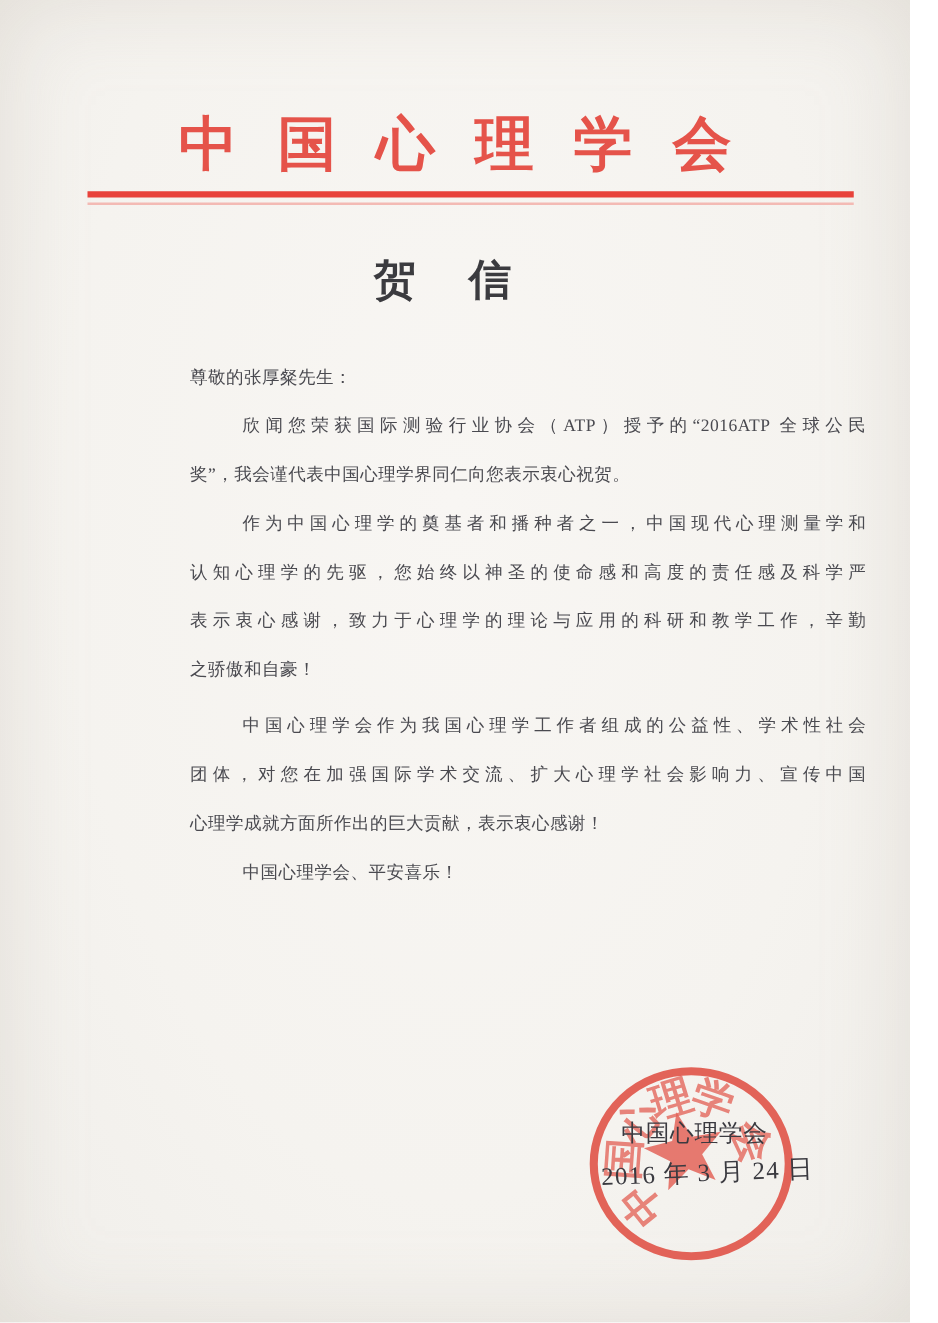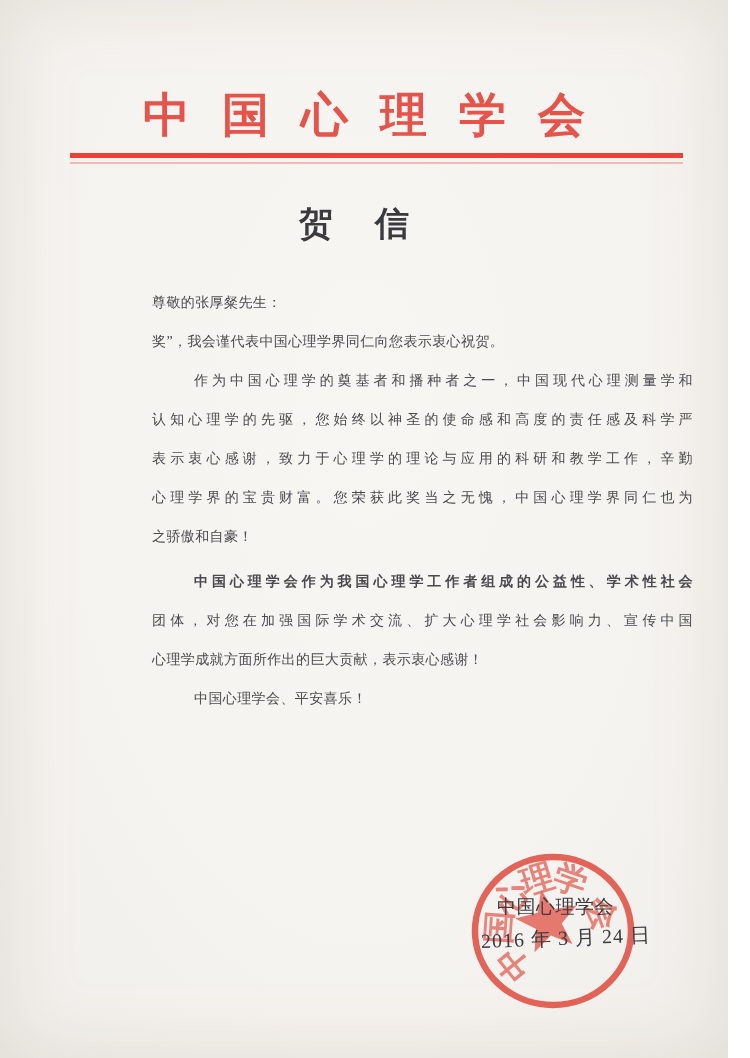--- a/index.html
+++ b/index.html
@@ -37,21 +37,21 @@
     margin:0;height:39px;line-height:39px;
     letter-spacing:0.4px;
     white-space:nowrap;
   }
   .body-block p.fill{
     white-space:normal;
     text-align:justify;
     text-align-last:justify;
   }
   .body-block p.indent{text-indent:42px;}
-  .body-block p.sp-before{margin-top:6px;font-weight:bold;}
+  .body-block p.sp-before{margin-top:6px;}
   .sig-name{
     position:absolute;top:894px;left:497px;
     font-size:19px;color:#3a3a40;letter-spacing:0.5px;
     white-space:nowrap;z-index:3;
   }
   .sig-date{
     position:absolute;top:928px;left:481px;
     font-size:20px;color:#3a3a40;letter-spacing:1px;
     transform:rotate(-2.2deg);transform-origin:left center;
     white-space:nowrap;z-index:3;
@@ -68,25 +68,25 @@
 <div class="page">
 
   <div class="letterhead">中国心理学会</div>
   <div class="rule-thick"></div>
   <div class="rule-thin"></div>
 
   <div class="letter-title">贺信</div>
 
   <div class="body-block">
     <p>尊敬的张厚粲先生：</p>
+    <p class="indent fill">欣闻您荣获国际测验行业协会（ATP）授予的“2016ATP 全球公民</p>
     <p>奖”，我会谨代表中国心理学界同仁向您表示衷心祝贺。</p>
     <p class="indent fill">作为中国心理学的奠基者和播种者之一，中国现代心理测量学和</p>
     <p class="fill">认知心理学的先驱，您始终以神圣的使命感和高度的责任感及科学严</p>
     <p class="fill">表示衷心感谢，致力于心理学的理论与应用的科研和教学工作，辛勤</p>
-    <p class="fill">心理学界的宝贵财富。您荣获此奖当之无愧，中国心理学界同仁也为</p>
     <p>之骄傲和自豪！</p>
     <p class="indent fill sp-before">中国心理学会作为我国心理学工作者组成的公益性、学术性社会</p>
     <p class="fill">团体，对您在加强国际学术交流、扩大心理学社会影响力、宣传中国</p>
     <p>心理学成就方面所作出的巨大贡献，表示衷心感谢！</p>
     <p class="indent">中国心理学会、平安喜乐！</p>
   </div>
 
   <svg class="seal" viewBox="0 0 170 170">
     <g opacity="0.82">
       <ellipse cx="85" cy="85" rx="78" ry="74" fill="none" stroke="#df4438" stroke-width="6.5"></ellipse>

